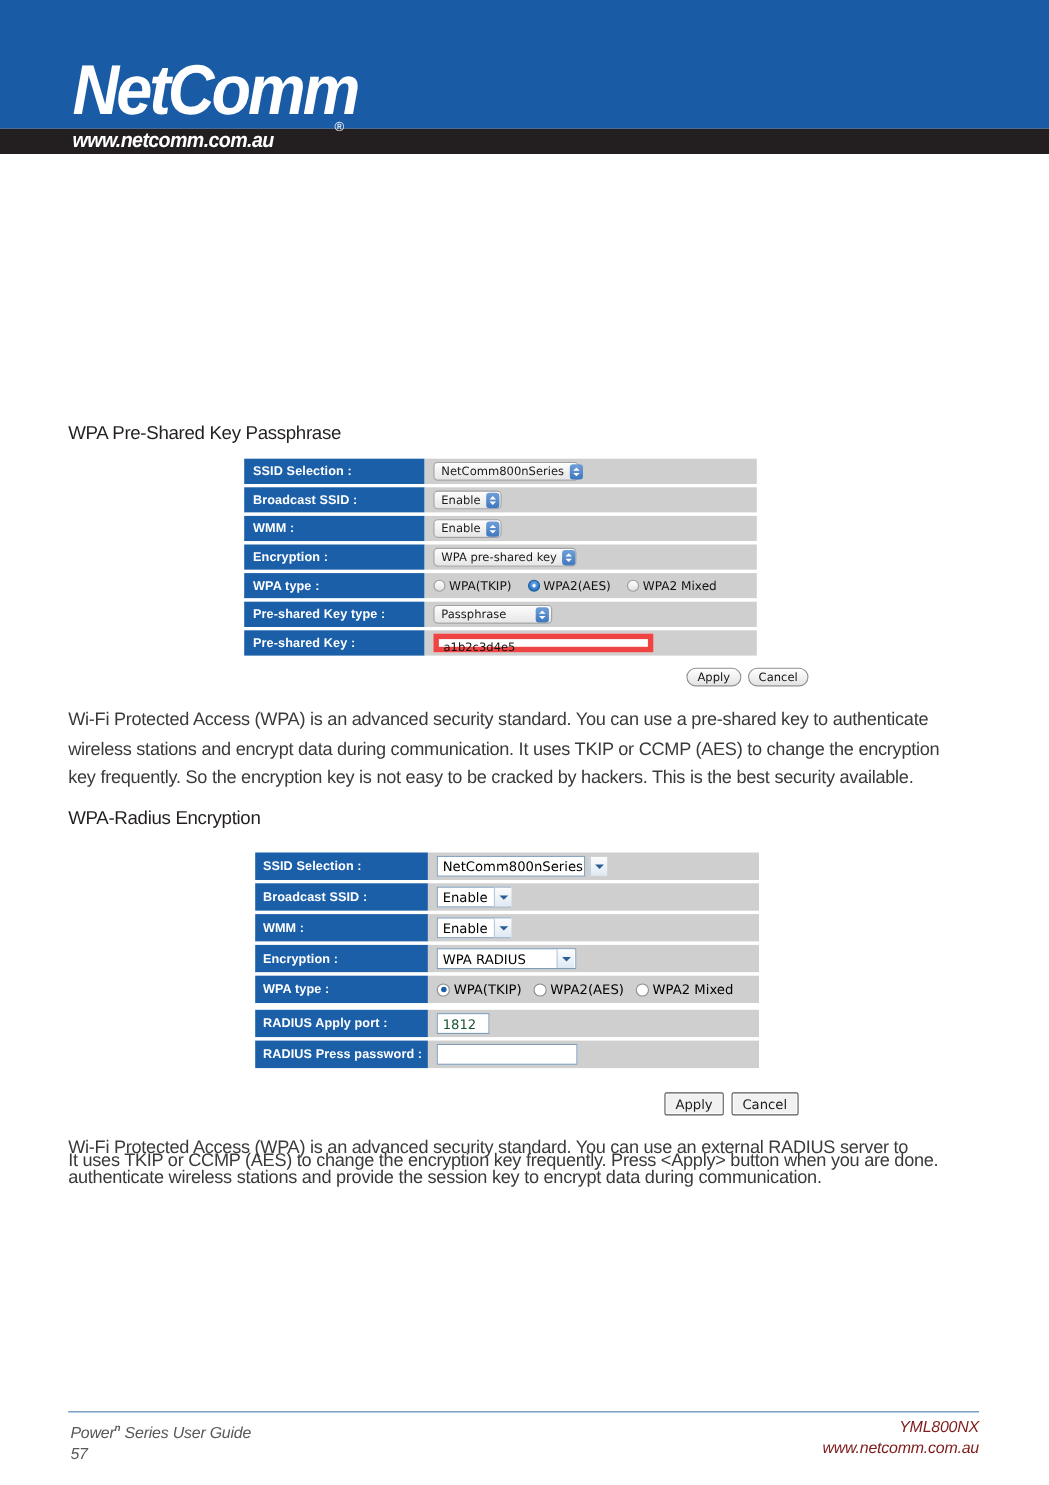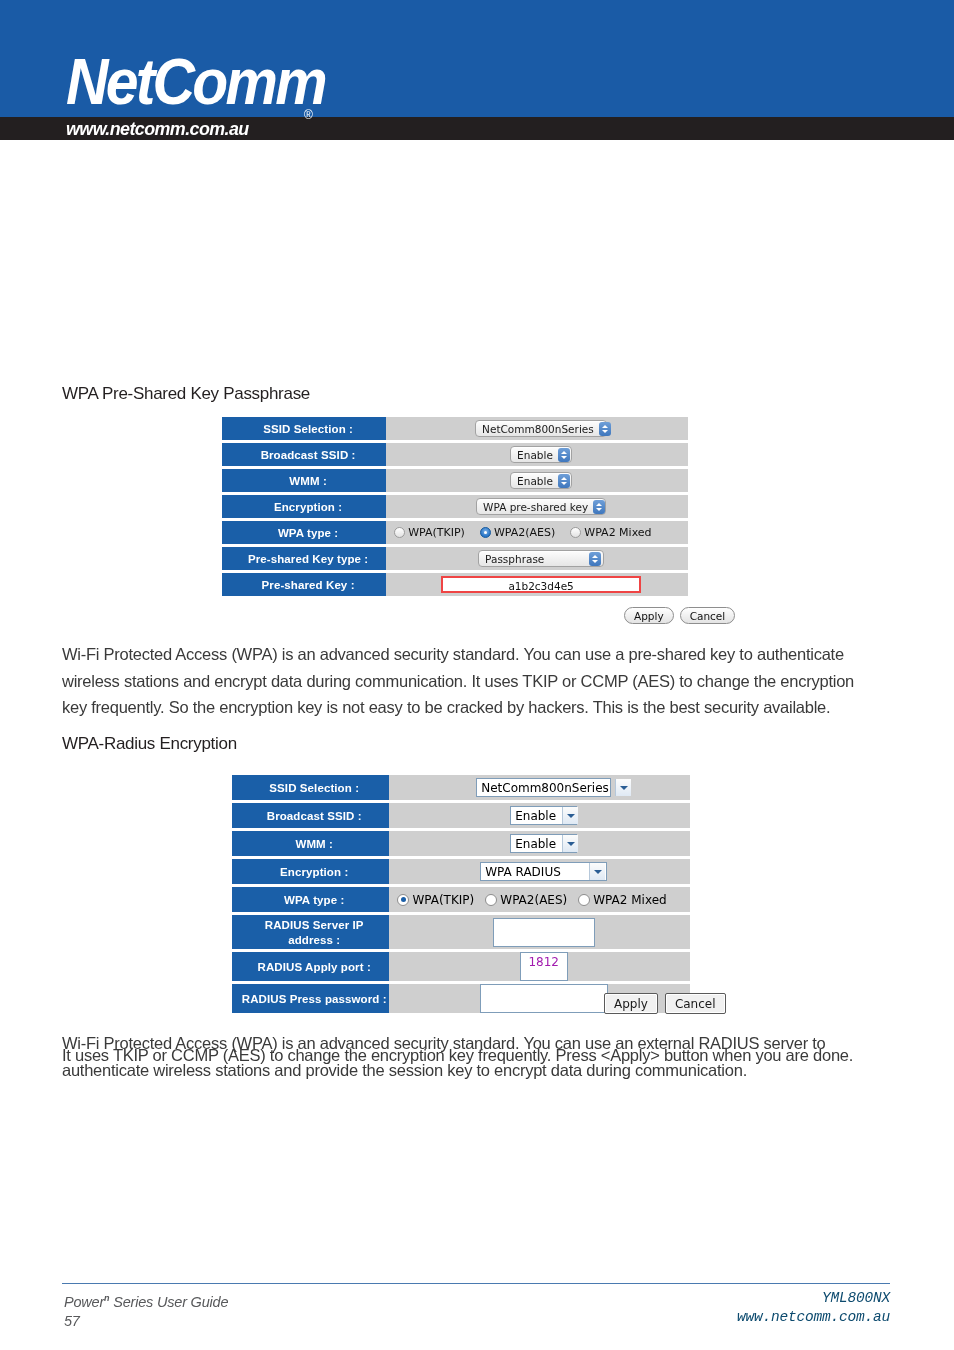--- a/index.html
+++ b/index.html
@@ -99,21 +99,20 @@
   }
 
   
   .router-table {
     position: absolute;
     border-collapse: collapse;
   }
   .router-table td {
     padding: 0;
     vertical-align: middle;
-    text-align: center;
   }
   .lbl-cell {
     background: #1a5fa8;
     color: #ffffff;
     font-weight: bold;
     letter-spacing: 0.1px;
   }
   .val-cell {
     background: #cfcfcf;
   }
@@ -182,21 +181,21 @@
   }
   .aqua-arrow::after {
     bottom: 3px;
     border-top: 3px solid #ffffff;
   }
   .aqua-text-input {
     display: inline-block;
     height: 17px;
     line-height: 16px;
     background: #ffffff;
-    border: 2px solid #ef4444;
+    border: 5px solid #ef4444;
     box-sizing: border-box;
     padding: 0 4px;
     font-size: 10.5px;
     font-family: "DejaVu Sans", sans-serif;
     color: #111;
     vertical-align: middle;
   }
   .aqua-radio {
     display: inline-block;
     width: 11px;
@@ -298,29 +297,29 @@
   .win-arrow::after {
     content: "";
     position: absolute;
     left: 4px; top: 7px;
     border-left: 4px solid transparent;
     border-right: 4px solid transparent;
     border-top: 4px solid #2a5d94;
   }
   .win-text-input {
     display: inline-block;
-    height: 29px;
+    height: 19px;
     line-height: 18px;
     background: #ffffff;
     border: 1px solid #7f9db9;
     box-sizing: border-box;
     padding: 0 4px;
     font-size: 12px;
     font-family: "DejaVu Sans", sans-serif;
-    color: #a21caf;
+    color: #14532d;
     vertical-align: middle;
   }
   .win-radio {
     display: inline-block;
     width: 12px;
     height: 12px;
     border-radius: 50%;
     border: 1px solid #8d8d8d;
     background: #ffffff;
     vertical-align: -2px;
@@ -389,25 +388,25 @@
     letter-spacing: -0.2px;
   }
   .footer-left .line1 { display: block; }
   .footer-left .line1 b { font-weight: normal; font-style: italic; }
   .footer-left .line1 sup { font-size: 9px; font-weight: bold; }
   .footer-right {
     position: absolute;
     right: 64px;
     top: 1289px;
     text-align: right;
-    font-family: Liberation Mono, monospace;
+    font-family: Liberation Sans, sans-serif;
     font-style: italic;
     font-size: 14.5px;
     line-height: 19px;
-    color: #0c4a6e;
+    color: #7f1d1d;
     letter-spacing: -0.2px;
   }
   .footer-right span { display: block; }
 </style>
 </head>
 <body>
 
 <div class="header-band"></div>
 <div class="header-blackbar"></div>
 <div class="logo-wrap">
@@ -491,21 +490,21 @@
       </span>
     </td>
   </tr>
   <tr class="rowgap">
         <td></td>
         <td></td>
       </tr>
   <tr>
     <td class="lbl-cell">Pre-shared Key type :</td>
     <td class="val-cell">
-      <span class="aqua-select" style="width:126px;">
+      <span class="aqua-select" style="width:108px;">
         <span>Passphrase</span>
         <span class="aqua-arrow"></span>
       </span>
     </td>
   </tr>
   <tr class="rowgap">
         <td></td>
         <td></td>
       </tr>
   <tr>
@@ -595,29 +594,20 @@
           <span class="win-radio"></span>
           <span>WPA2 Mixed</span>
         </span>
       </span>
     </td>
   </tr>
   <tr class="rowgap">
         <td></td>
         <td></td>
       </tr>
-  <tr>
-    <td class="lbl-cell" style="height:32px; line-height:15px; padding-top:2px;">
-      <span style="display:block;">RADIUS Server IP</span>
-      <span style="display:block;">address :</span>
-    </td>
-    <td class="val-cell" style="height:32px;">
-      <span class="win-text-input" style="width:102px;"></span>
-    </td>
-  </tr>
   <tr class="rowgap">
         <td></td>
         <td></td>
       </tr>
   <tr>
     <td class="lbl-cell">RADIUS Apply port :</td>
     <td class="val-cell">
       <span class="win-text-input" style="width:48px;">1812</span>
     </td>
   </tr>

